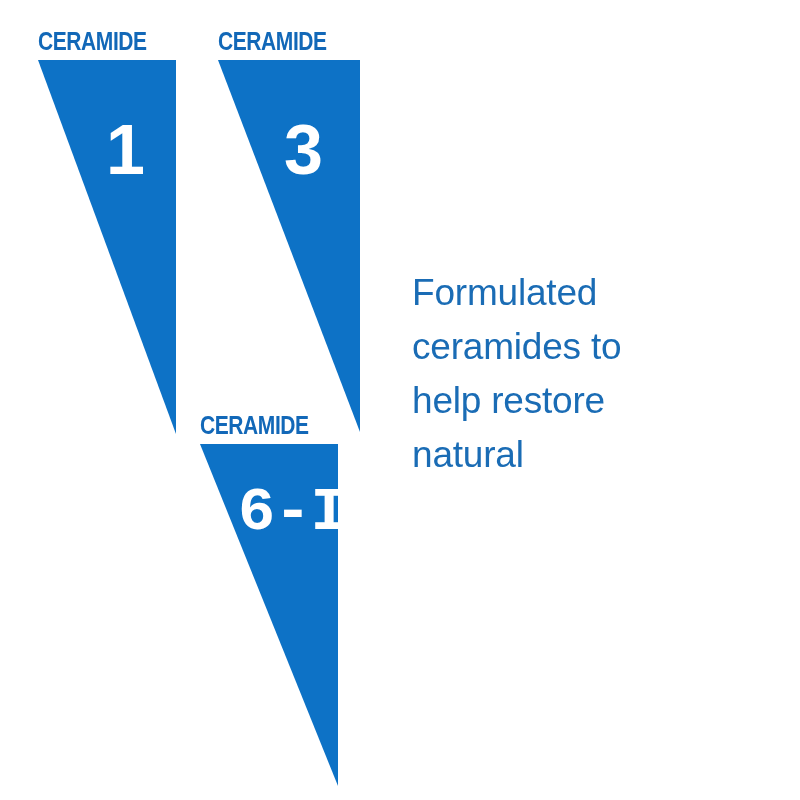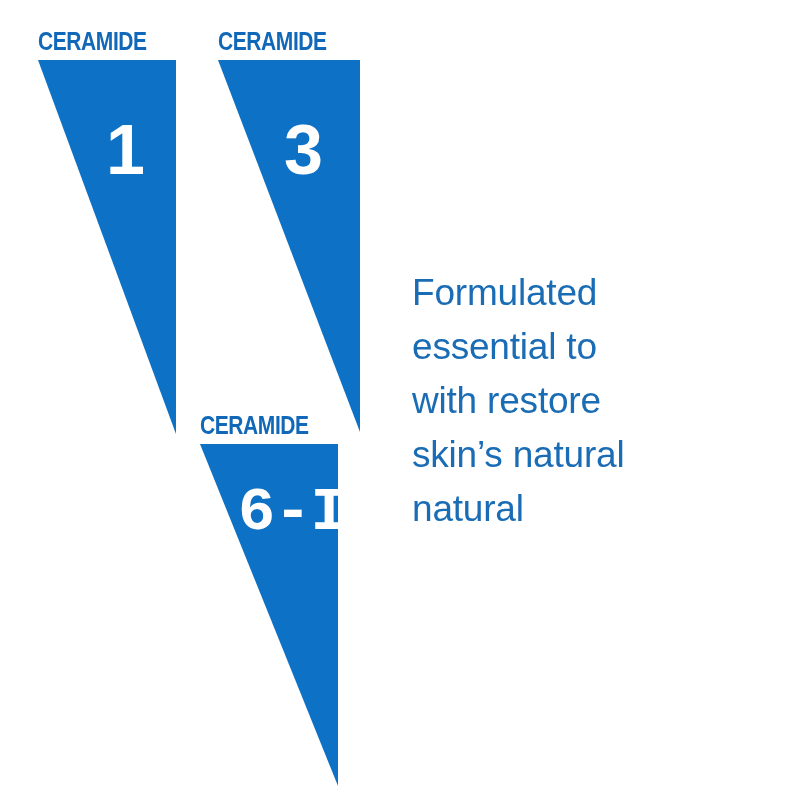--- a/index.html
+++ b/index.html
@@ -137,19 +137,18 @@
     <div class="wedge-wrap">
       <svg class="wedge-svg" width="140" height="342" viewBox="0 0 140 342" xmlns="http://www.w3.org/2000/svg">
         <polygon points="0,0 138,0 138,342 0,0" fill="#0d72c6"></polygon>
       </svg>
       <div class="wedge-number" style="color: rgb(255, 255, 255);">6-II</div>
     </div>
   </div>
 
   <div id="copy-block" style="color: rgb(26, 108, 181);">
     <span class="copy-line">Formulated</span>
-    <span class="copy-line">essential to</span>
-    <span class="copy-line">with restore</span>
-    <span class="copy-line">skin’s natural</span>
+    <span class="copy-line">ceramides to</span>
+    <span class="copy-line">help restore</span>
     <span class="copy-line">natural</span>
   </div>
 
 </div>
 
 </body></html>

